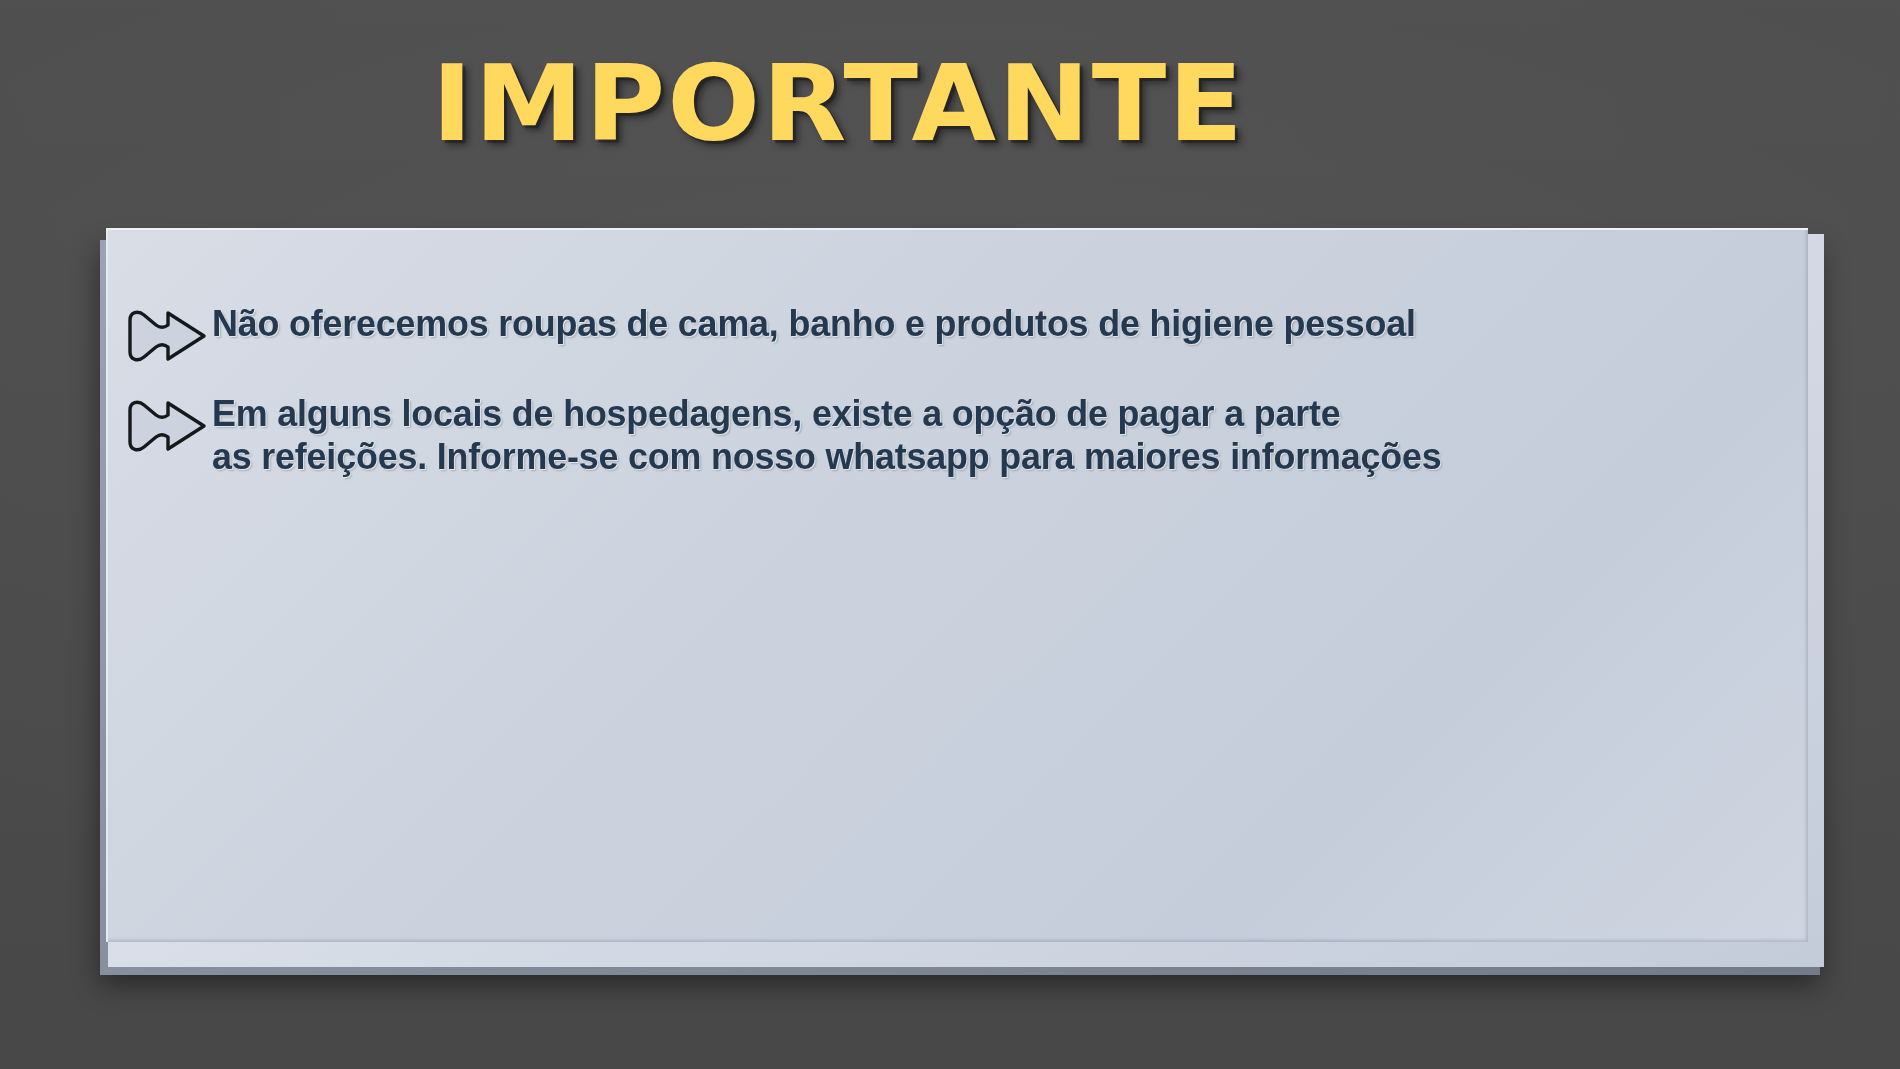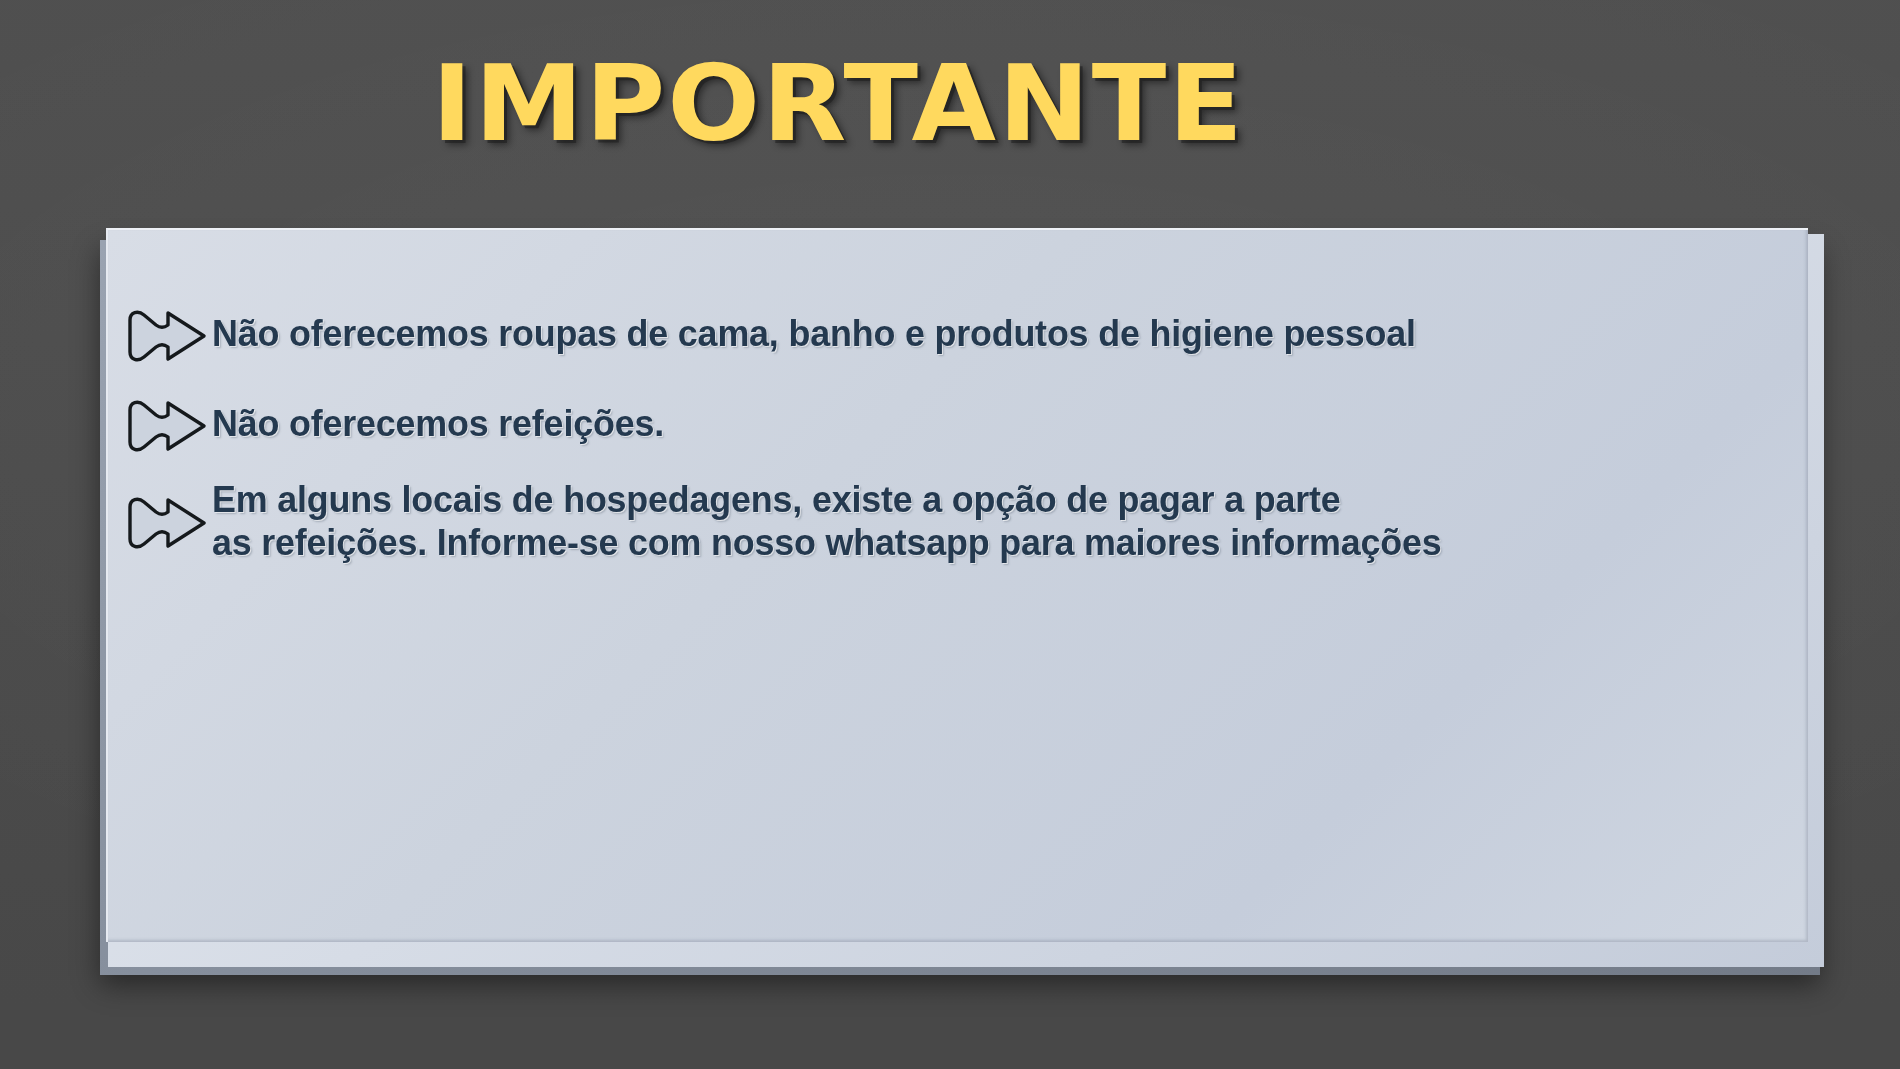--- a/index.html
+++ b/index.html
@@ -88,21 +88,21 @@
 
   
   .bullets {
     position: absolute;
     left: 18px;
     top: 72px;
     width: 1660px;
   }
   .bullet {
     display: flex;
-    align-items: center;
+    align-items: flex-start;
     margin-bottom: 26px;
   }
   .bullet.tight { margin-bottom: 22px; }
 
   .arrow-icon {
     flex: 0 0 auto;
     width: 84px;
     height: 60px;
     margin-top: 4px;
     margin-right: 2px;
@@ -143,28 +143,20 @@
       <div class="bullet">
         <span class="arrow-icon">
           <svg width="84" height="60" viewBox="0 0 84 60">
             <path d="M4 14 C4 6, 12 4, 18 9 L30 19 C34 22, 38 22, 42 19 L42 7 L78 30 L42 53 L42 41 C38 38, 34 38, 30 41 L18 51 C12 56, 4 54, 4 46 Z" fill="#ccd3de" stroke="#15191c" stroke-width="3.4" stroke-linejoin="round"></path>
           </svg>
         </span>
         <span class="bullet-text">Não oferecemos roupas de cama, banho e produtos de higiene pessoal</span>
       </div>
 
 
-      <div class="bullet tight">
-        <span class="arrow-icon">
-          <svg width="84" height="60" viewBox="0 0 84 60">
-            <path d="M4 14 C4 6, 12 4, 18 9 L30 19 C34 22, 38 22, 42 19 L42 7 L78 30 L42 53 L42 41 C38 38, 34 38, 30 41 L18 51 C12 56, 4 54, 4 46 Z" fill="#ccd3de" stroke="#15191c" stroke-width="3.4" stroke-linejoin="round"></path>
-          </svg>
-        </span>
-        <span class="bullet-text">Não oferecemos refeições.</span>
-      </div>
 
       <div class="bullet tight">
         <span class="arrow-icon">
           <svg width="84" height="60" viewBox="0 0 84 60">
             <path d="M4 14 C4 6, 12 4, 18 9 L30 19 C34 22, 38 22, 42 19 L42 7 L78 30 L42 53 L42 41 C38 38, 34 38, 30 41 L18 51 C12 56, 4 54, 4 46 Z" fill="#ccd3de" stroke="#15191c" stroke-width="3.4" stroke-linejoin="round"></path>
           </svg>
         </span>
         <span class="bullet-text">Em alguns locais de hospedagens, existe a opção de pagar a parte
 as refeições. Informe-se com nosso whatsapp para maiores informações</span>
       </div>

